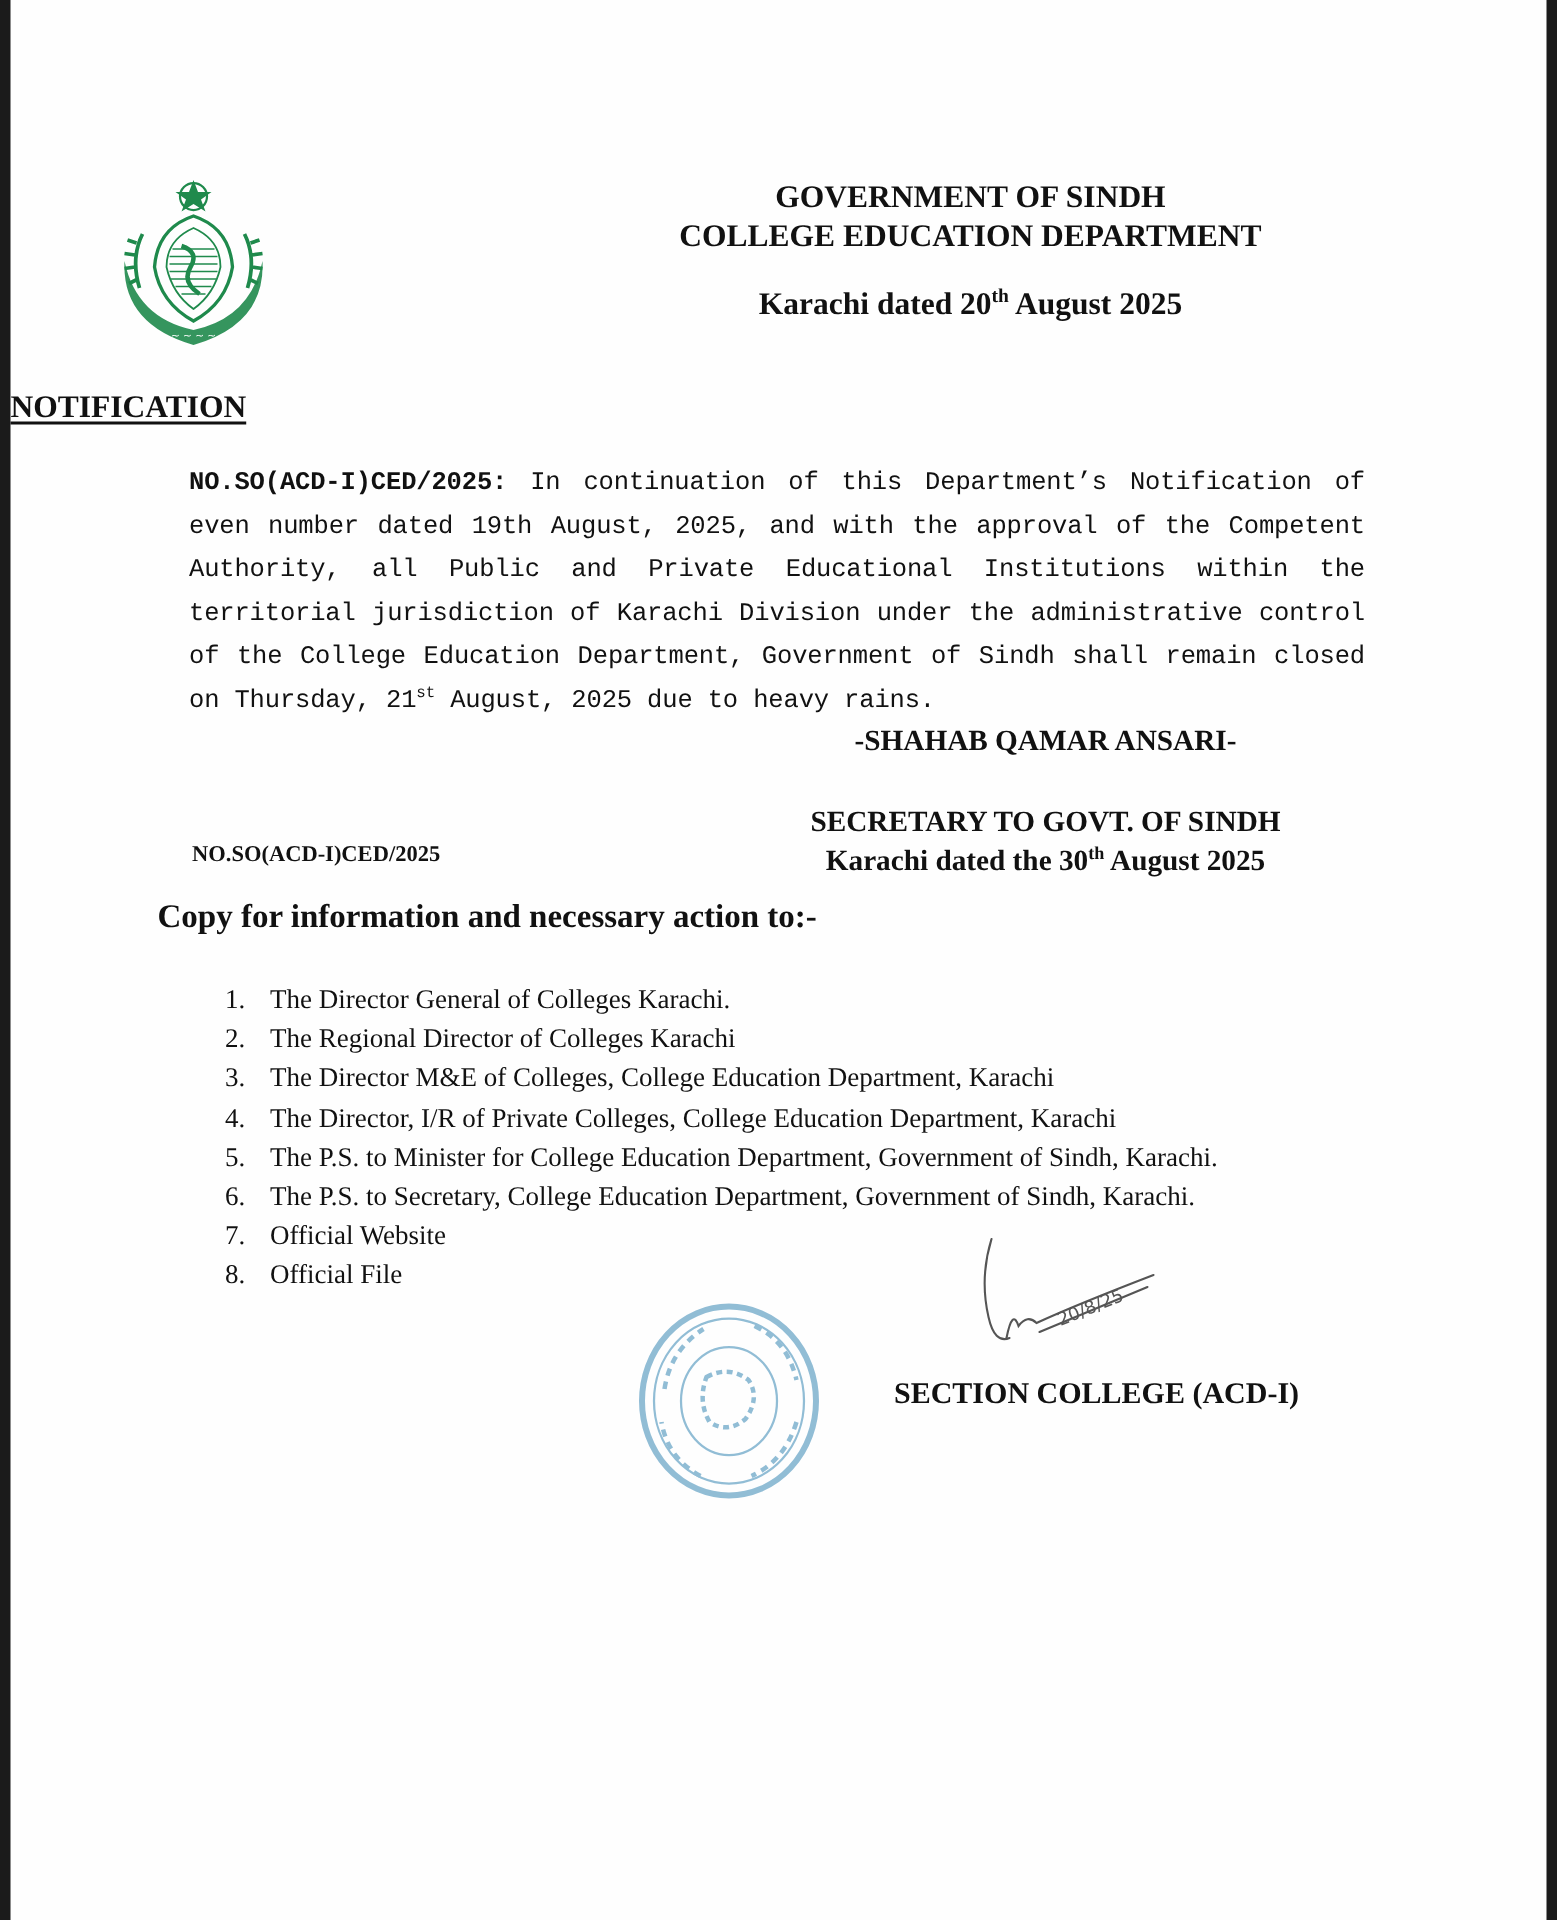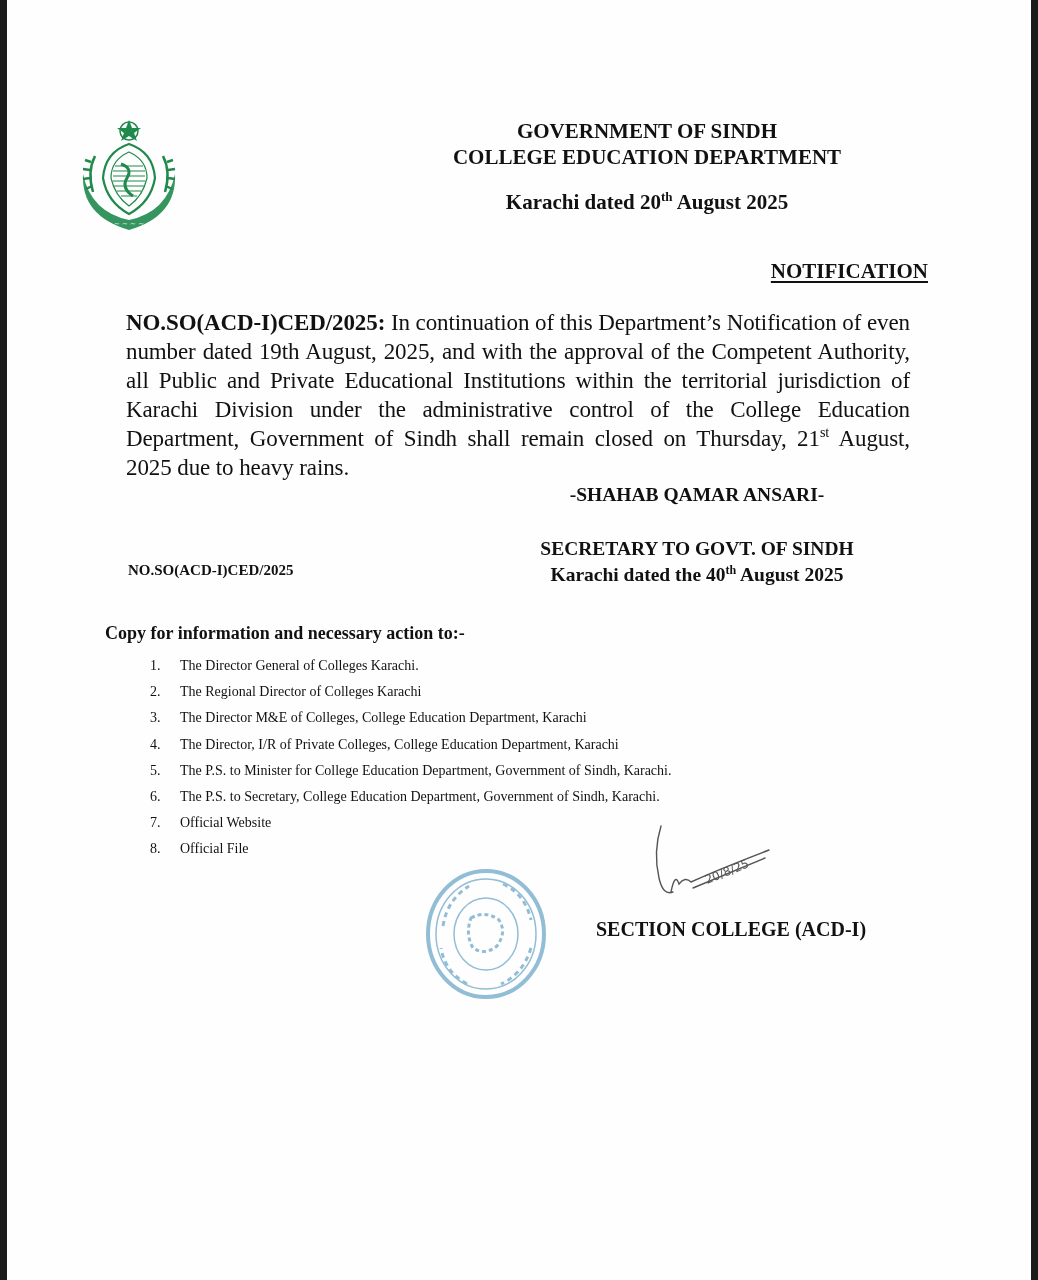--- a/index.html
+++ b/index.html
@@ -9,30 +9,30 @@
       font-family: "Liberation Serif", serif; color: #111;
     }
     .page {
       position: absolute; left: 7px; top: 0; width: 1024px; height: 1280px;
       background: #fefefe;
     }
     .abs { position: absolute; }
     .logo { left: 64px; top: 116px; width: 116px; height: 122px; }
     .hdr { left: 380px; width: 520px; text-align: center; font-weight: bold; font-size: 21px; line-height: 26px; }
     sup { font-size: 62%; line-height: 0; vertical-align: super; }
-    .title { left: 0; width: 921px; top: 259px; text-align: right; font-weight: bold; font-size: 21px; text-decoration: underline; text-underline-offset: 3px; }
+    .title { left: 0; width: 921px; top: 259px; text-align: left; font-weight: bold; font-size: 21px; text-decoration: underline; text-underline-offset: 3px; }
     .body {
-      left: 119px; top: 308px; width: 784px; font-size: 23px; line-height: 29px;
-      text-align: justify; letter-spacing: -0.1px;
+      left: 119px; top: 308px; width: 784px; font-size: 17px; line-height: 29px;
+      text-align: justify; letter-spacing: -0.1px; font-family: Liberation Mono, monospace;
     }
     .body b { font-weight: bold; }
     .sig { left: 470px; width: 440px; text-align: center; font-weight: bold; font-size: 19.5px; line-height: 26px; }
     .ref { left: 121px; top: 562px; font-weight: bold; font-size: 15px; }
-    .copy-h { left: 98px; top: 623px; font-weight: bold; font-size: 18px; }
-    .list { left: 130px; top: 653px; font-size: 14px; line-height: 26.2px; }
+    .copy-h { left: 98px; top: 598px; font-weight: bold; font-size: 22px; }
+    .list { left: 130px; top: 653px; font-size: 18px; line-height: 26.2px; }
     .list .row { white-space: nowrap; }
     .list .num { display: inline-block; width: 43px; text-align: left; padding-left: 13px; box-sizing: border-box; }
     .so { left: 589px; top: 918px; font-weight: bold; font-size: 20px; }
     .seal { left: 416px; top: 866px; width: 126px; height: 136px; }
     .signature { left: 640px; top: 822px; width: 130px; height: 80px; }
   </style>
 </head>
 <body>
 
 <div class="page">
@@ -65,21 +65,21 @@
   <div class="abs hdr" style="top:144px;">COLLEGE EDUCATION DEPARTMENT</div>
   <div class="abs hdr" style="top:118px;">GOVERNMENT OF SINDH</div>
   <div class="abs hdr" style="top:170px;margin-top:19px;"><span>Karachi dated 20</span><sup>th</sup><span> August 2025</span></div>
 
   <div class="abs title">NOTIFICATION</div>
 
   <div class="abs body"><b>NO.SO(ACD-I)CED/2025:</b><span> In continuation of this Department’s Notification of even number dated 19th August, 2025, and with the approval of the Competent Authority, all Public and Private Educational Institutions within the territorial jurisdiction of Karachi Division under the administrative control of the College Education Department, Government of Sindh shall remain closed on Thursday, 21</span><sup>st</sup><span> August, 2025 due to heavy rains.</span></div>
 
   <div class="abs sig" style="top:482px;">-SHAHAB QAMAR ANSARI-</div>
   <div class="abs sig" style="top:536px;">SECRETARY TO GOVT. OF SINDH</div>
-  <div class="abs sig" style="top:562px;"><span>Karachi dated the 40</span><sup>th</sup><span> August 2025</span></div>
+  <div class="abs sig" style="top:562px;"><span>Karachi dated the 30</span><sup>th</sup><span> August 2025</span></div>
 
   <div class="abs ref">NO.SO(ACD-I)CED/2025</div>
 
   <div class="abs copy-h">Copy for information and necessary action to:-</div>
   <div class="abs list">
     <div class="row"><span class="num">1.</span><span>The Director General of Colleges Karachi.</span></div>
     <div class="row"><span class="num">2.</span><span>The Regional Director of Colleges Karachi</span></div>
     <div class="row"><span class="num">3.</span><span>The Director M&amp;E of Colleges, College Education Department, Karachi</span></div>
     <div class="row"><span class="num">4.</span><span>The Director, I/R of Private Colleges, College Education Department, Karachi</span></div>
     <div class="row"><span class="num">5.</span><span>The P.S. to Minister for College Education Department, Government of Sindh, Karachi.</span></div>

